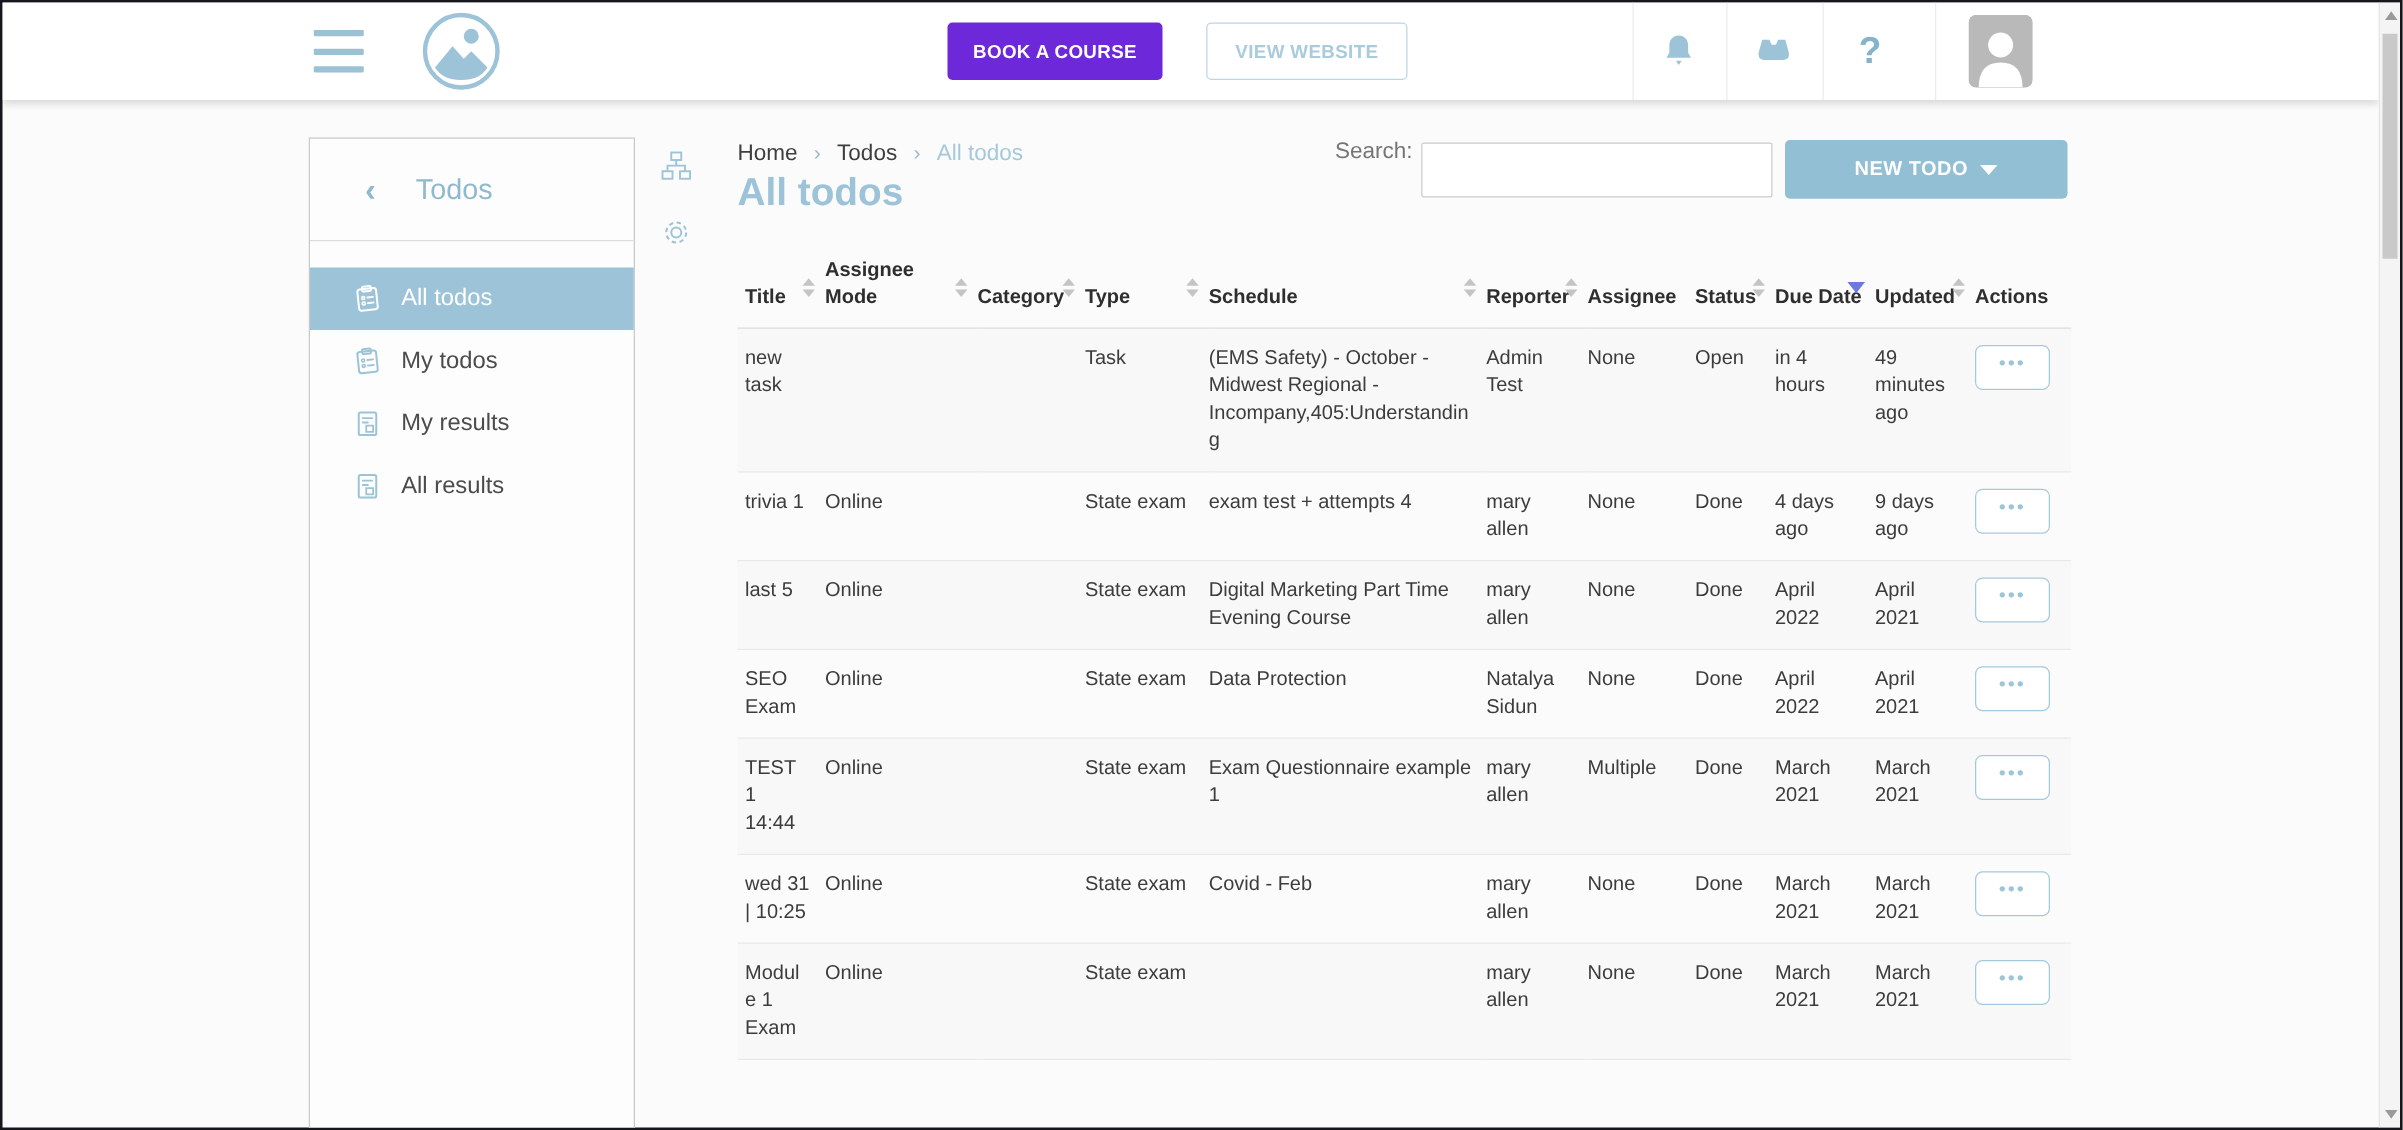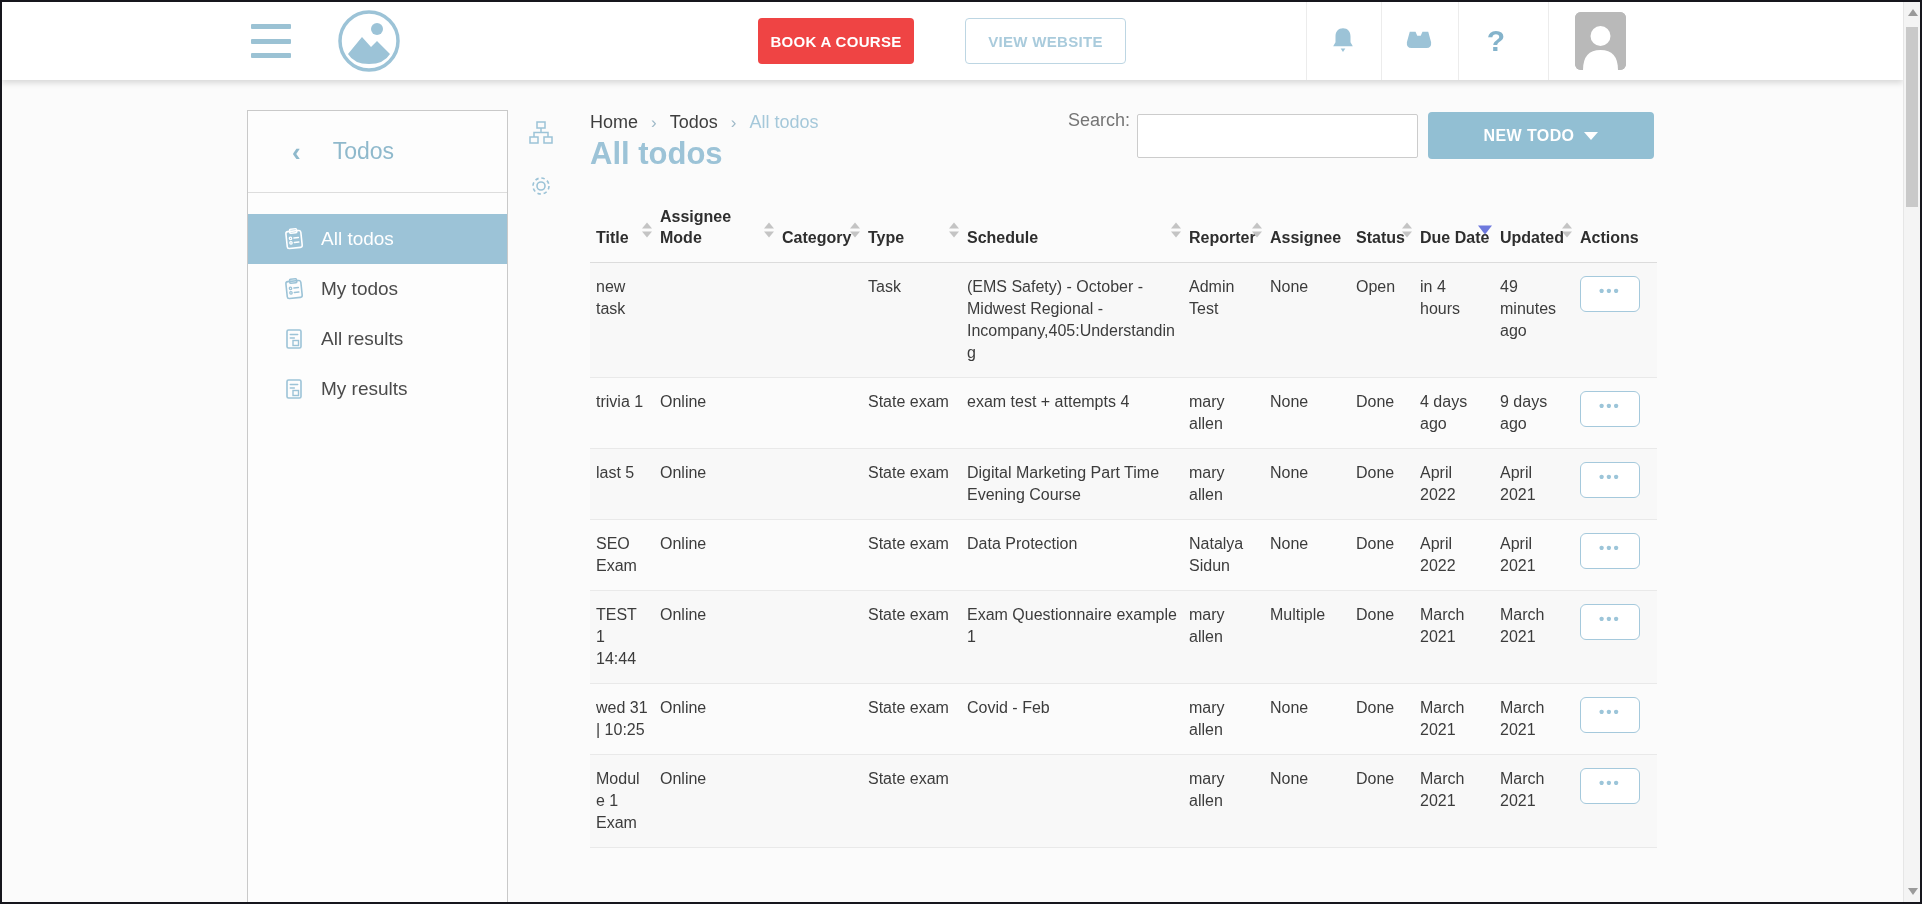--- a/index.html
+++ b/index.html
@@ -12,22 +12,22 @@
   
   .topbar {
     position:absolute; left:0; top:0; right:17px; height:78px; background:#fff;
     box-shadow:0 3px 6px rgba(0,0,0,.14); z-index:5;
   }
   .hamburger { position:absolute; left:249px; top:22px; width:40px; height:34px; display:flex; flex-direction:column; justify-content:space-between; cursor:pointer; background:none; border:none; }
   .hamburger i { display:block; height:5px; background:#9bc2d4; border-radius:1px; }
   .logo-wrap { position:absolute; left:334px; top:6px; display:flex; align-items:center; gap:12px; }
   .logo-text { color:#a7c9da; font-size:28px; letter-spacing:.5px; line-height:66px; }
   .btn-primary {
-    position:absolute; left:756px; top:16px; width:156px; height:46px;
-    background:#ef4444; color:#fff; font-weight:bold; font-size:15px; letter-spacing:.3px;
+    position:absolute; left:756px; top:16px; width:172px; height:46px;
+    background:#6d28d9; color:#fff; font-weight:bold; font-size:15px; letter-spacing:.3px;
     border:none; border-radius:4px; cursor:pointer; font-family:inherit;
   }
   .btn-outline {
     position:absolute; left:963px; top:16px; width:161px; height:46px;
     background:#fff; color:#a9cbdc; font-weight:bold; font-size:15px; letter-spacing:.3px;
     border:1px solid #bdd6e3; border-radius:4px; cursor:pointer; font-family:inherit;
   }
   .top-divider { position:absolute; top:0; width:1px; height:78px; background:#ececec; }
   .icon-btn { position:absolute; top:0; width:60px; height:78px; display:flex; align-items:center; justify-content:center; background:none; border:none; cursor:pointer; }
   .help-glyph { font-size:30px; font-weight:bold; color:#84b3cb; }
@@ -171,29 +171,29 @@
     <path class="stroke" d="M12 11h4.5M12 15.5h4.5" stroke-width="1.5" stroke-linecap="round"></path>
   </svg>
 <span>My todos</span>
         </div>
         <div class="side-item">
   <svg width="24" height="24" viewBox="0 0 24 24" fill="none">
     <rect class="stroke" x="5" y="3" width="14" height="18" rx="1.5" stroke-width="1.6"></rect>
     <path class="stroke" d="M8.3 7.5h7.4M8.3 11h4" stroke-width="1.5" stroke-linecap="round"></path>
     <rect class="stroke" x="11" y="13.5" width="5.5" height="5" stroke-width="1.4"></rect>
   </svg>
-<span>All results</span>
+<span>My results</span>
         </div>
         <div class="side-item">
   <svg width="24" height="24" viewBox="0 0 24 24" fill="none">
     <rect class="stroke" x="5" y="3" width="14" height="18" rx="1.5" stroke-width="1.6"></rect>
     <path class="stroke" d="M8.3 7.5h7.4M8.3 11h4" stroke-width="1.5" stroke-linecap="round"></path>
     <rect class="stroke" x="11" y="13.5" width="5.5" height="5" stroke-width="1.4"></rect>
   </svg>
-<span>My results</span>
+<span>All results</span>
         </div>
       </div>
   </div>
 
   <div class="tool-col">
     <button>
       <svg width="26" height="26" viewBox="0 0 26 26" fill="none">
         <rect x="9" y="2" width="8" height="6" stroke="#9cc3d7" stroke-width="1.5"></rect>
         <rect x="2" y="17" width="8" height="6" stroke="#9cc3d7" stroke-width="1.5"></rect>
         <rect x="16" y="17" width="8" height="6" stroke="#9cc3d7" stroke-width="1.5"></rect>

